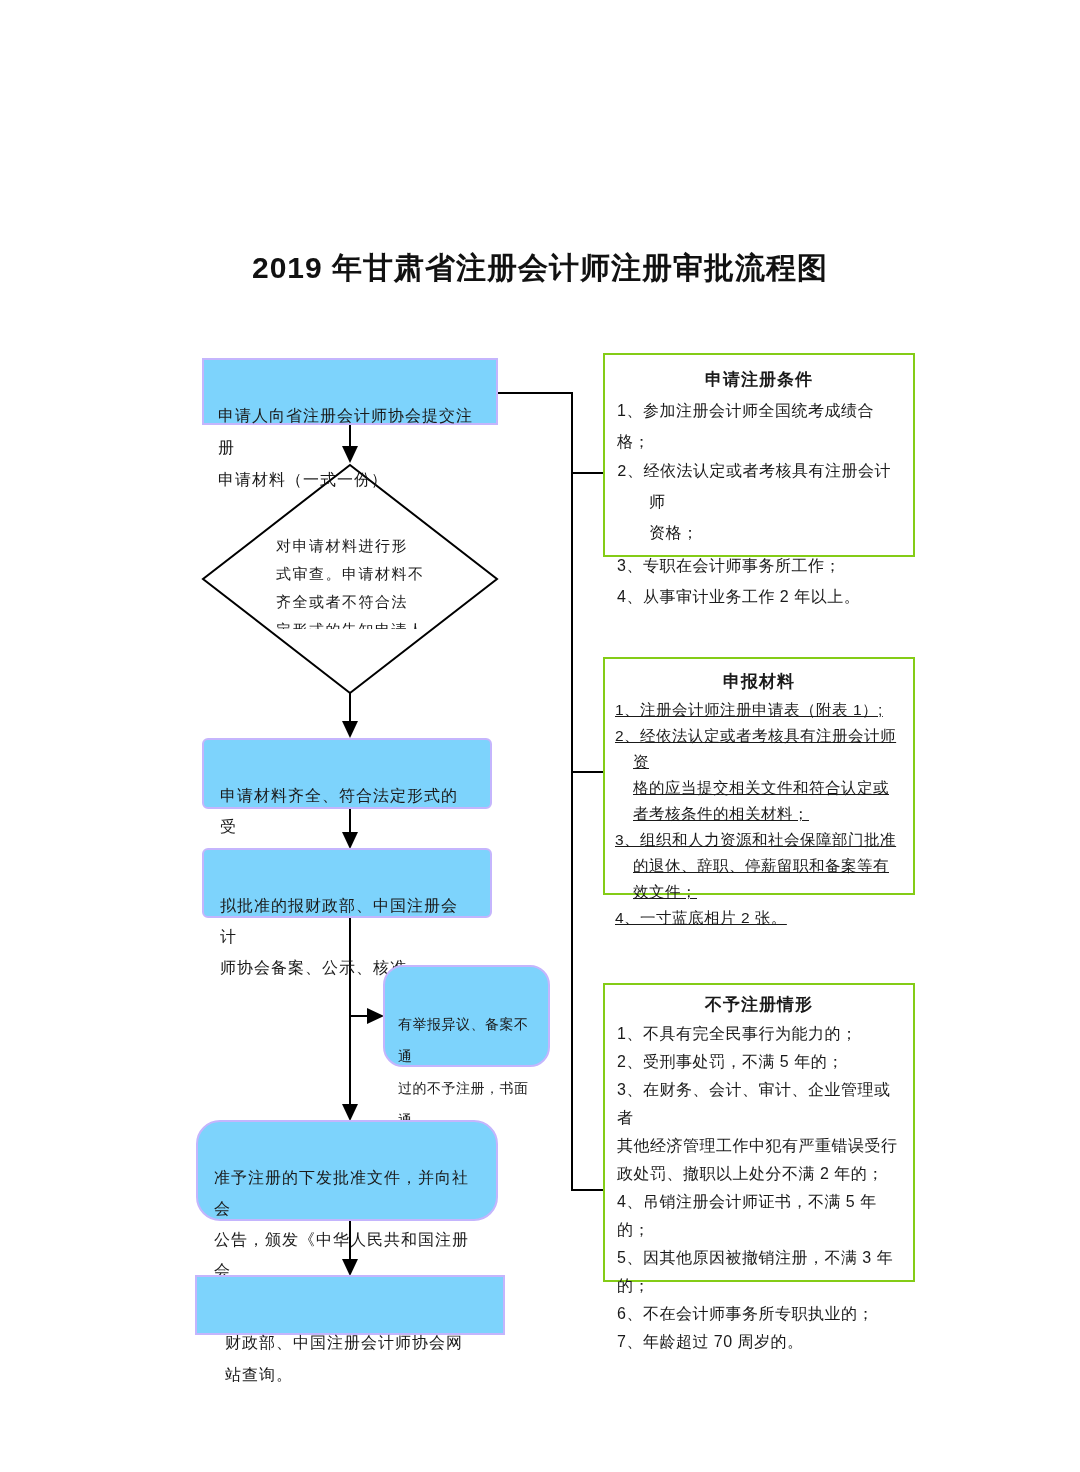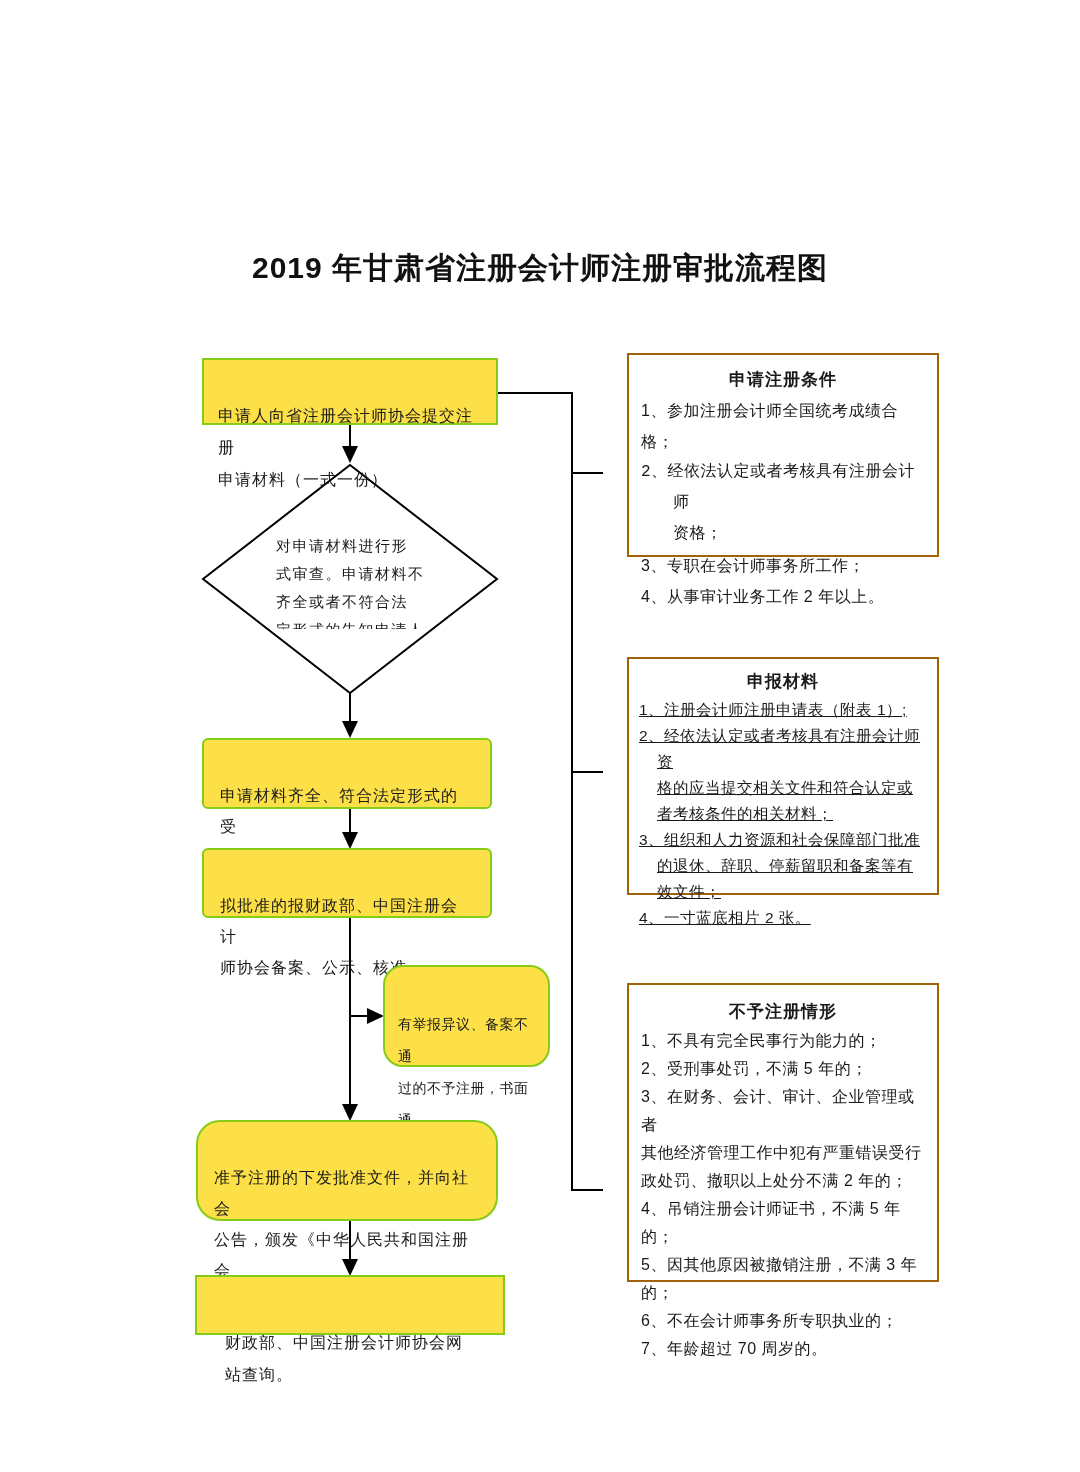--- a/index.html
+++ b/index.html
@@ -28,22 +28,22 @@
     color: #111111;
   }
   #connector-svg {
     position: absolute;
     left: 0;
     top: 0;
   }
   .box {
     position: absolute;
     box-sizing: border-box;
-    border: 2px solid #84cc16;
-    background: #fde047;
+    border: 2px solid #c4b5fd;
+    background: #7dd3fc;
     white-space: pre-line;
     font-size: 16px;
     letter-spacing: 1px;
     line-height: 32px;
   }
   .rounded { border-radius: 6px; }
   .rounded-lg { border-radius: 24px; }
 
   #box-submit   { left: 202px; top: 358px; width: 296px; height: 67px; padding: 8px 14px; }
   #diamond-text {
@@ -59,27 +59,26 @@
   #box-accept   { left: 202px; top: 738px; width: 290px; height: 71px; padding: 9px 16px; line-height: 31px; }
   #box-report   { left: 202px; top: 848px; width: 290px; height: 70px; padding: 9px 16px; line-height: 31px; }
   #box-reject   { left: 383px; top: 965px; width: 167px; height: 102px; padding: 9px 13px;
                   font-size: 14px; line-height: 32px; letter-spacing: 0.5px; border-radius: 20px; }
   #box-approve  { left: 196px; top: 1120px; width: 302px; height: 101px; padding: 9px 16px; line-height: 31px; }
   #box-query    { left: 195px; top: 1275px; width: 310px; height: 60px; padding: 18px 28px; }
 
   .info-box {
     position: absolute;
     box-sizing: border-box;
-    border: 2px solid #a16207;
+    border: 2px solid #84cc16;
     background: #ffffff;
-    margin-left: 24px;
   }
   #box-conditions { left: 603px; top: 353px; width: 312px; height: 204px; padding: 10px 12px; }
   #box-materials  { left: 603px; top: 657px; width: 312px; height: 238px; padding: 8px 10px; }
-  #box-denial     { left: 603px; top: 983px; width: 312px; height: 299px; padding: 12px 12px; }
+  #box-denial     { left: 603px; top: 983px; width: 312px; height: 299px; padding: 5px 12px; }
 
   .info-title {
     text-align: center;
     font-weight: 700;
     font-size: 17px;
     letter-spacing: 1px;
     line-height: 30px;
   }
   .info-item {
     white-space: pre-line;

